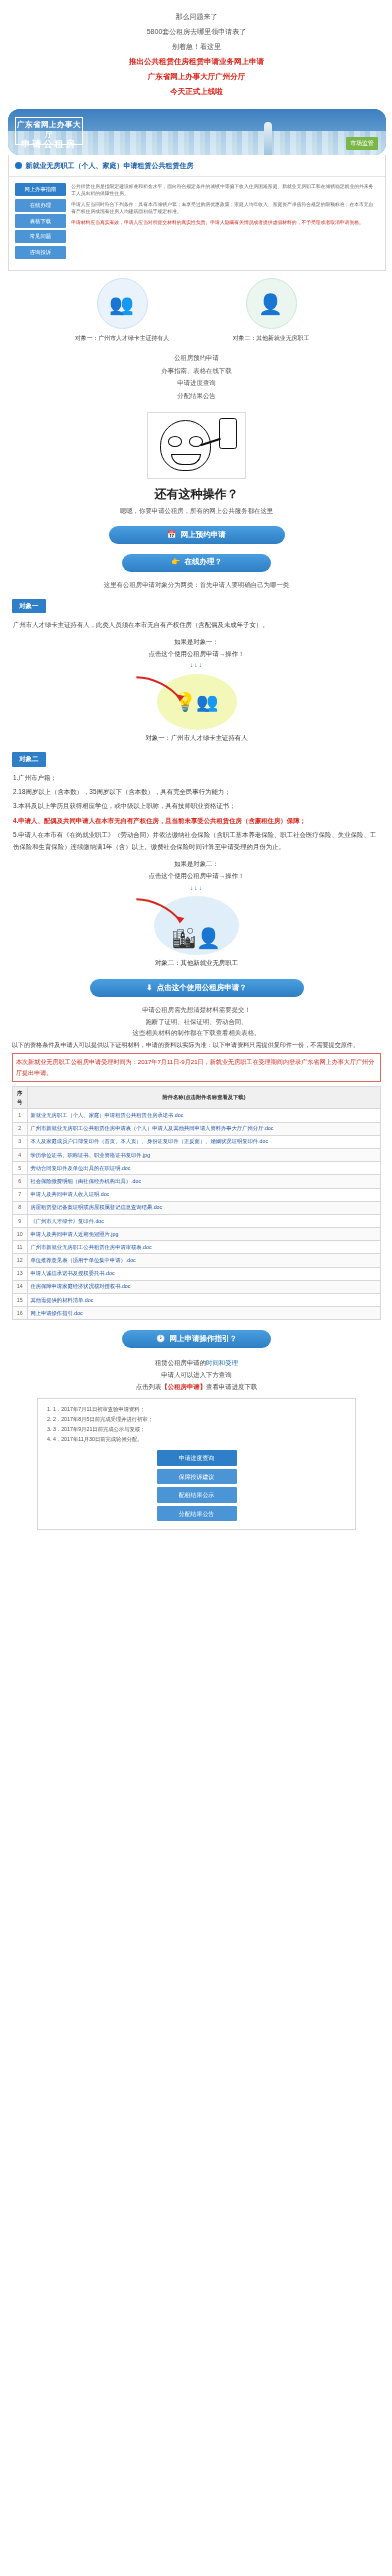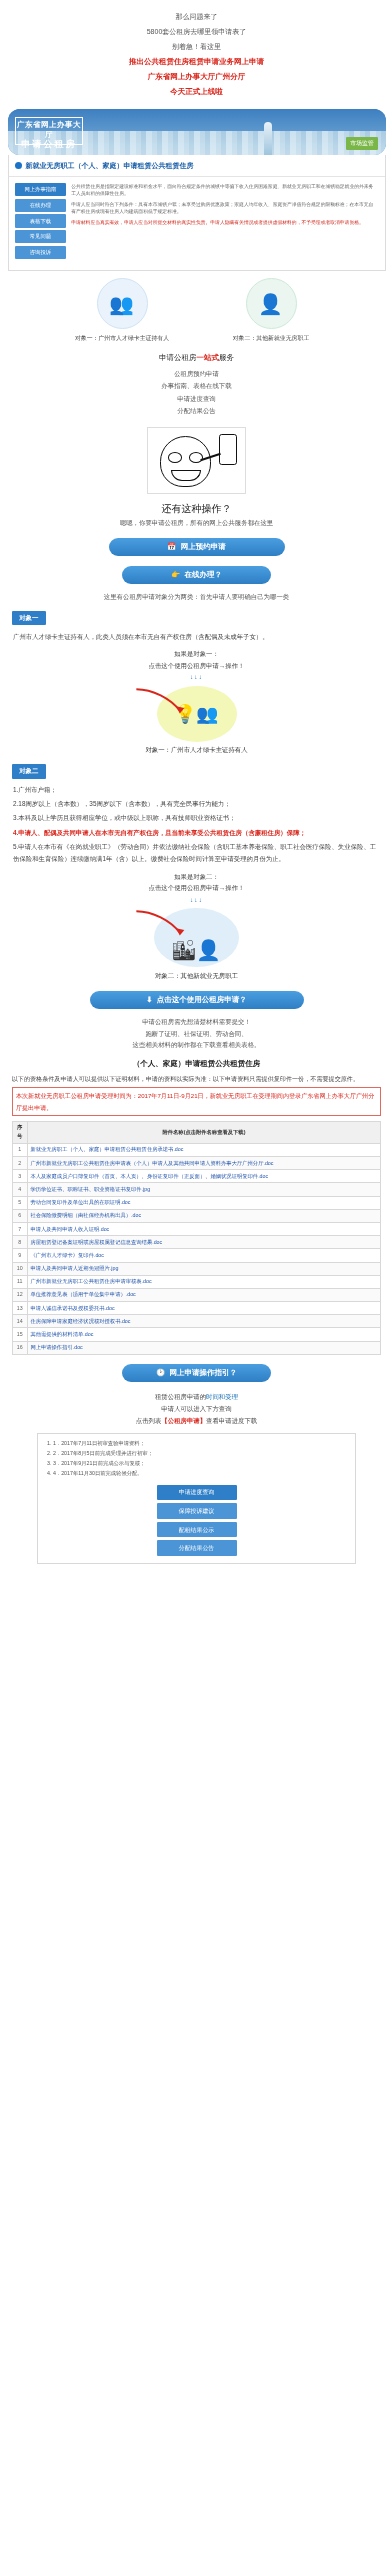--- a/index.html
+++ b/index.html
@@ -85,21 +85,21 @@
   
   .meme { display:flex; justify-content:center; padding: 5.3px 0 1.1px; }
   .meme-card { width: 99px; height: 67px; border:0.5px solid #ddd; background:#fff; position:relative; }
   .meme-face { position:absolute; left:11.7px; top:7.5px; width:51px; height:51px; border:1.6px solid #111; border-radius:50% 50% 45% 45%; }
   .meme-eye { position:absolute; width:14px;height:10.7px;border:1.6px solid #111;border-radius:50%; top:15px;}
   .meme-eye.l{left:7.5px;} .meme-eye.r{left:28px;}
   .meme-mouth{position:absolute;left:10.7px;top:33px;width:30px;height:10.7px;border:1.6px solid #111;border-radius:0 0 15px 15px;}
   .meme-phone{position:absolute;right:8.5px;top:5.3px;width:18px;height:31px;border:1.6px solid #111;border-radius:2.7px;background:#fff;}
   .meme-arm{position:absolute;right:23.5px;top:28px;width:21.4px;height:1.6px;background:#111;transform:rotate(-18deg);}
 
-  .meme-cap { text-align:center; font-size: 10px; font-weight:normal; color:#222; padding: 4.3px 0 1.1px;}
+  .meme-cap { text-align:center; font-size: 12px; font-weight:bold; color:#222; padding: 4.3px 0 1.1px;}
   .meme-sub { text-align:center; font-size: 6.4px; color:#555; }
 
   
   .pill {
     margin: 9.6px auto 5.3px; width: 176px; height: 18px; border-radius: 9px;
     background: linear-gradient(180deg,#4a9fe0,#2e7ec4); color:#fff;
     display:flex; align-items:center; justify-content:center; gap:4.3px;
     font-size: 7.5px; font-weight:bold;
   }
   .pill.sm { width: 149px; }
@@ -225,23 +225,20 @@
     <div class="person">
       <div class="circle green">
         <span class="figs">👤</span>
       </div>
       <div class="cap">对象二：其他新就业无房职工</div>
     </div>
   </div>
 
   
   <div class="center-block">
-    <div class="h">
-      <span>申请公租房</span><b>一站式</b><span>服务</span>
-    </div>
     <div class="li">公租房预约申请</div>
     <div class="li">办事指南、表格在线下载</div>
     <div class="li">申请进度查询</div>
     <div class="li">分配结果公告</div>
   </div>
 
   
   <div class="meme">
     <div class="meme-card">
       <div class="meme-face">
@@ -320,21 +317,20 @@
     <span class="ic">⬇</span>
     <span>点击这个使用公租房申请？</span>
   </div>
   <div class="note">
     <div>申请公租房需先想清楚材料需要提交！</div>
     <div>跑断了证明、社保证明、劳动合同、</div>
     <div>这些相关材料的制作都在下载查看相关表格。</div>
   </div>
 
   
-  <div class="sec-head">（个人、家庭）申请租赁公共租赁住房</div>
   <div class="sec-para">以下的资格条件及申请人可以提供以下证明材料，申请的资料以实际为准：以下申请资料只需提供复印件一份，不需要提交原件。</div>
   <div class="sec-para">
     <span class="redbox">本次新就业无房职工公租房申请受理时间为：2017年7月11日-9月21日，新就业无房职工在受理期间内登录广东省网上办事大厅广州分厅提出申请。</span>
   </div>
 
   <table class="attach">
     <thead>
       <tr>
         <th>序号</th>
         <th>附件名称(点击附件名称查看及下载)</th>

